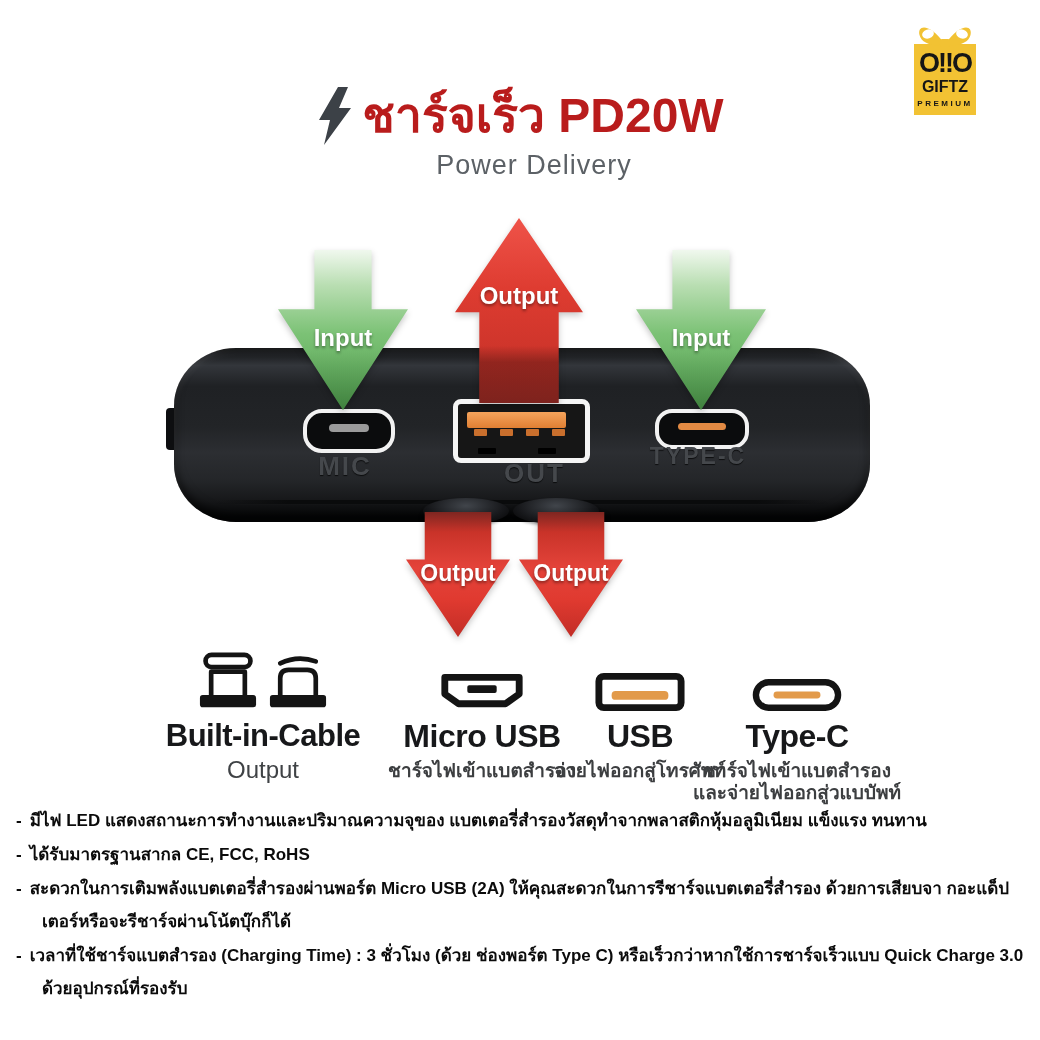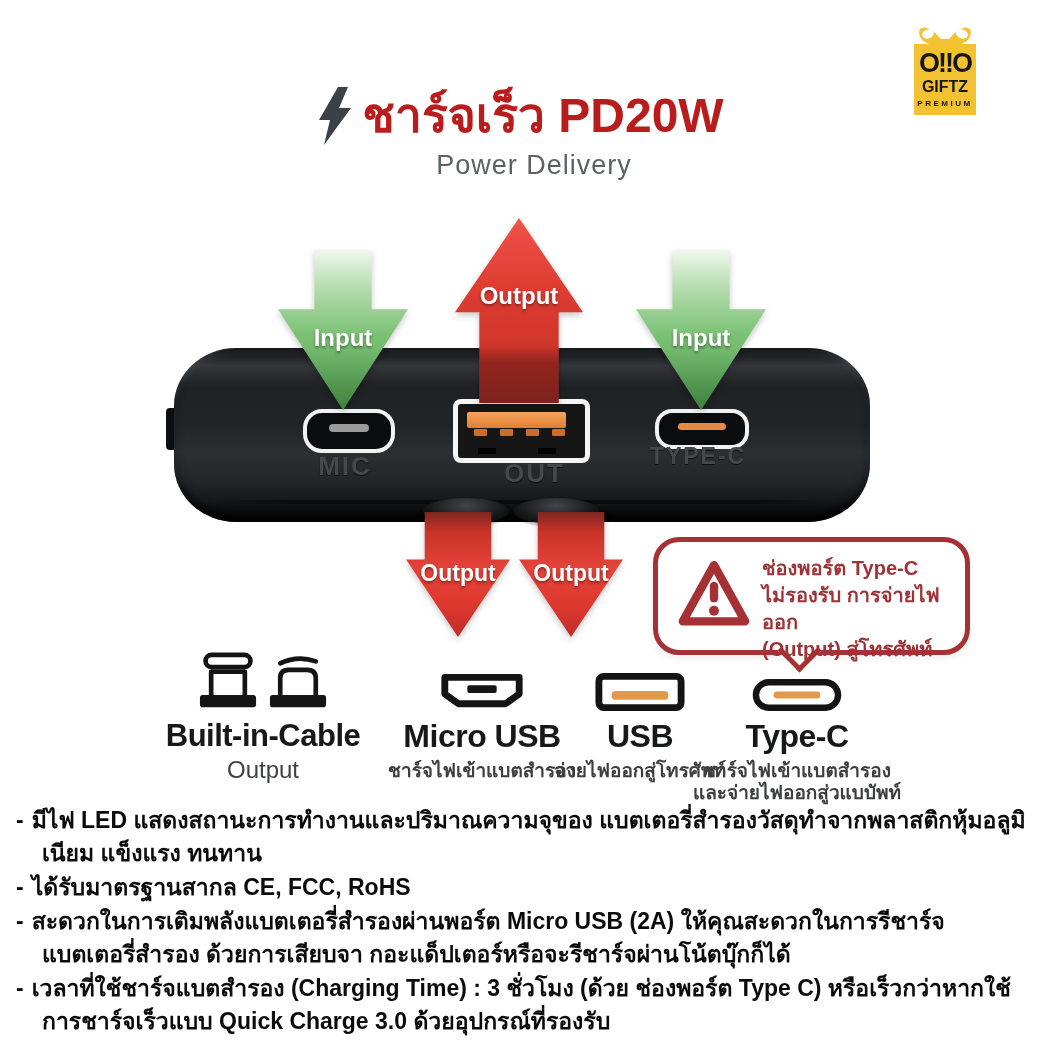--- a/index.html
+++ b/index.html
@@ -93,21 +93,21 @@
   .li-1{left:148px;top:650px;width:230px;} .li-2{left:372px;top:650px;width:220px;}
   .li-3{left:532px;top:650px;width:216px;} .li-4{left:684px;top:650px;width:226px;}
   .legend-icons{height:62px;display:flex;align-items:flex-end;justify-content:center;gap:12px;}
   .legend-name{margin-top:6px;font-size:31px;font-weight:800;color:#17181a;letter-spacing:-0.5px;}
   .li-2 .legend-name,.li-3 .legend-name,.li-4 .legend-name{font-size:32px;}
   .legend-desc{margin-top:5px;font-size:19px;font-weight:600;color:#3c3e40;line-height:22px;}
   .li-1 .legend-desc{font-size:24px;font-weight:400;color:#3f4245;}
 
   
   .features{position:absolute;left:16px;top:804px;width:1010px;z-index:2;}
-  .feature{font-size:23px;font-weight:700;color:#0b0b0b;line-height:33px;
+  .feature{font-size:17px;font-weight:700;color:#0b0b0b;line-height:33px;
     padding-left:26px;text-indent:-26px;margin-bottom:1px;}
   .feature .mk{margin-right:8px;}
 </style>
 </head>
 <body>
 
 <div class="canvas">
 
   <div class="header">
     <div class="title-row">
@@ -173,34 +173,20 @@
   </div>
   <div class="arrow red-down red-dl">
     <div class="shape"></div>
     <div class="lab">Output</div>
   </div>
   <div class="arrow red-down red-dr">
     <div class="shape"></div>
     <div class="lab">Output</div>
   </div>
 
-  <div class="callout">
-    <div class="tail"></div>
-    <svg class="warn-icon" width="76" height="78" viewBox="0 0 100 96">
-      <path d="M50 10 L9 84 L91 84 Z" fill="none" stroke="#a63134" stroke-width="11" stroke-linejoin="round"></path>
-      <rect x="44.5" y="32" width="11" height="27" rx="5.5" fill="#a63134"></rect>
-      <circle cx="50" cy="70" r="6.5" fill="#a63134"></circle>
-    </svg>
-    <div class="warn-text">
-      <span>ช่องพอร์ต</span>
-      <span class="b">Type-C</span><br>
-      <span>ไม่รองรับ การจ่ายไฟออก</span><br>
-      <span>(Output) สู่โทรศัพท์</span>
-    </div>
-  </div>
 
   <div class="legend-item li-1">
     <div class="legend-icons">
       <svg width="58" height="60" viewBox="0 0 62 64">
         <rect x="7" y="3" width="48" height="13" rx="6.5" fill="none" stroke="#141414" stroke-width="5"></rect>
         <path d="M13 46 V21 H49 V46" fill="none" stroke="#141414" stroke-width="5" stroke-linejoin="round"></path>
         <rect x="1" y="46" width="60" height="13" rx="3" fill="#141414"></rect>
       </svg>
       <svg width="58" height="60" viewBox="0 0 62 64">
         <path d="M12 12 Q31 3 50 10" fill="none" stroke="#141414" stroke-width="5" stroke-linecap="round"></path>

